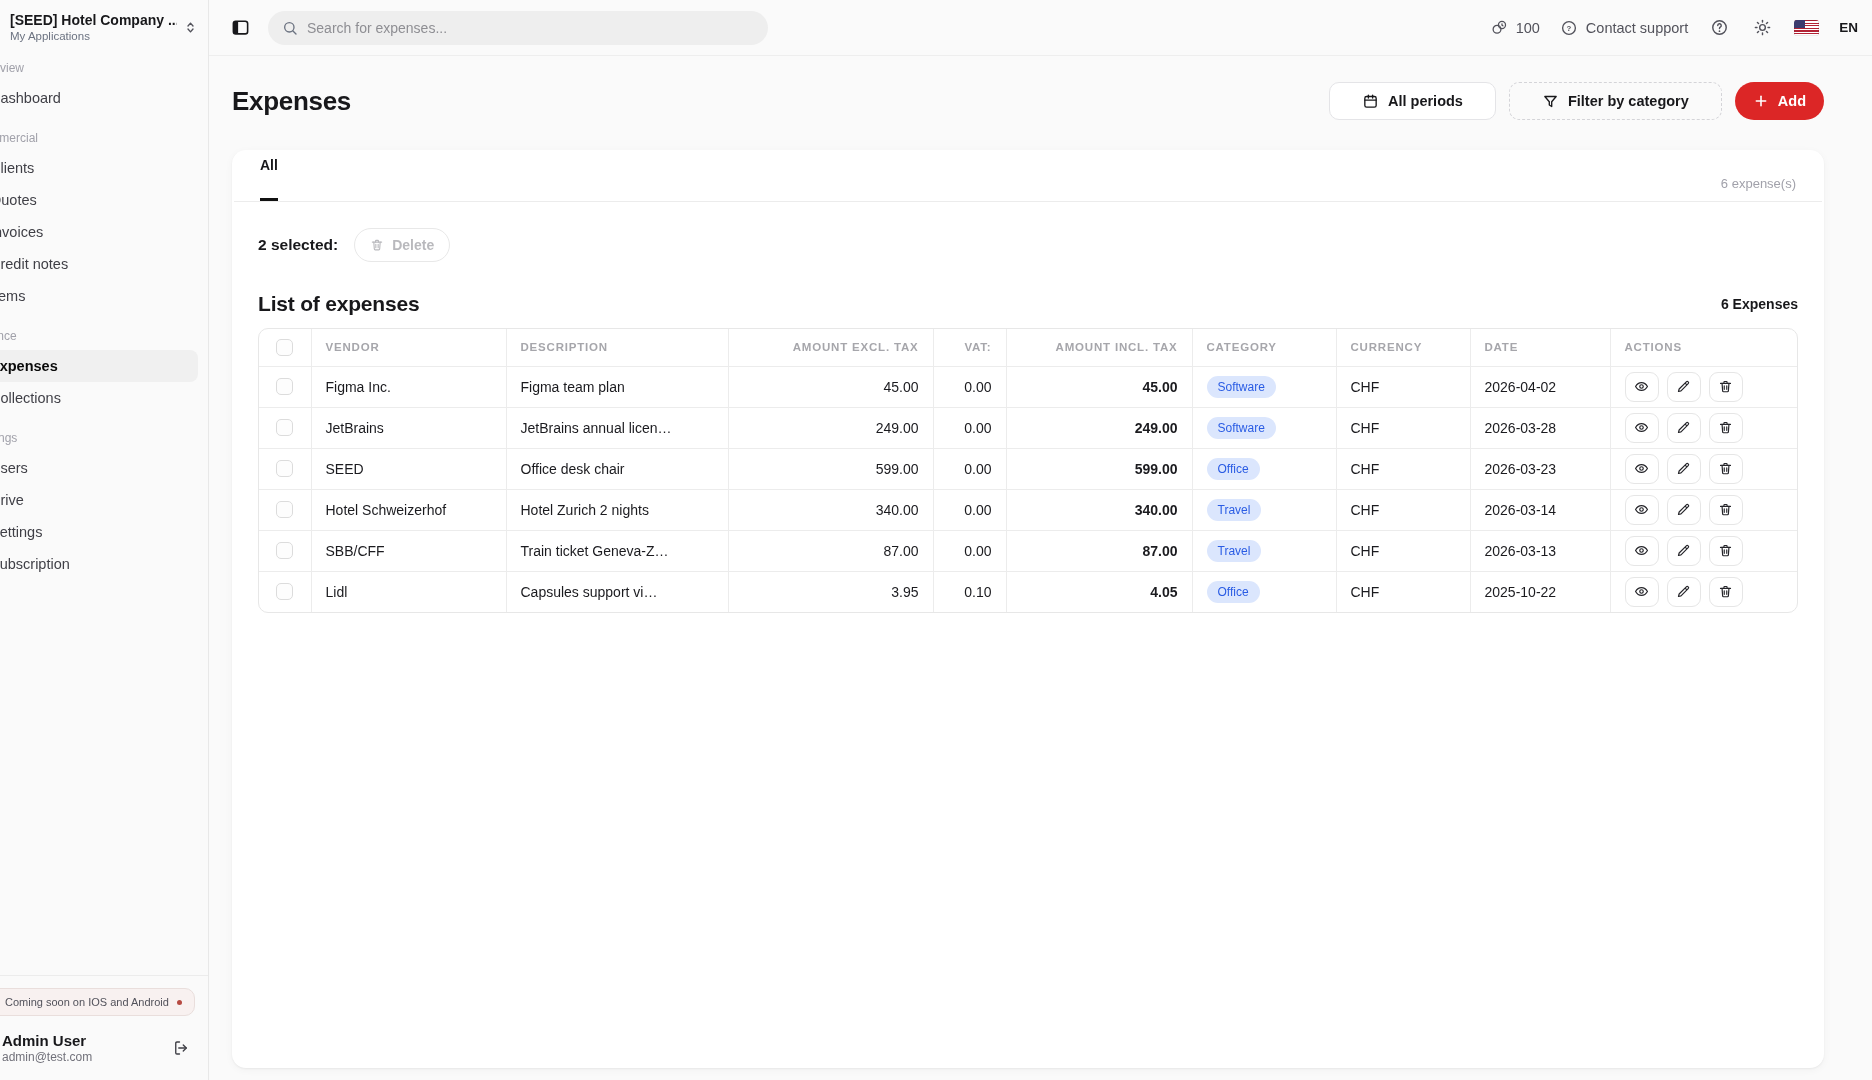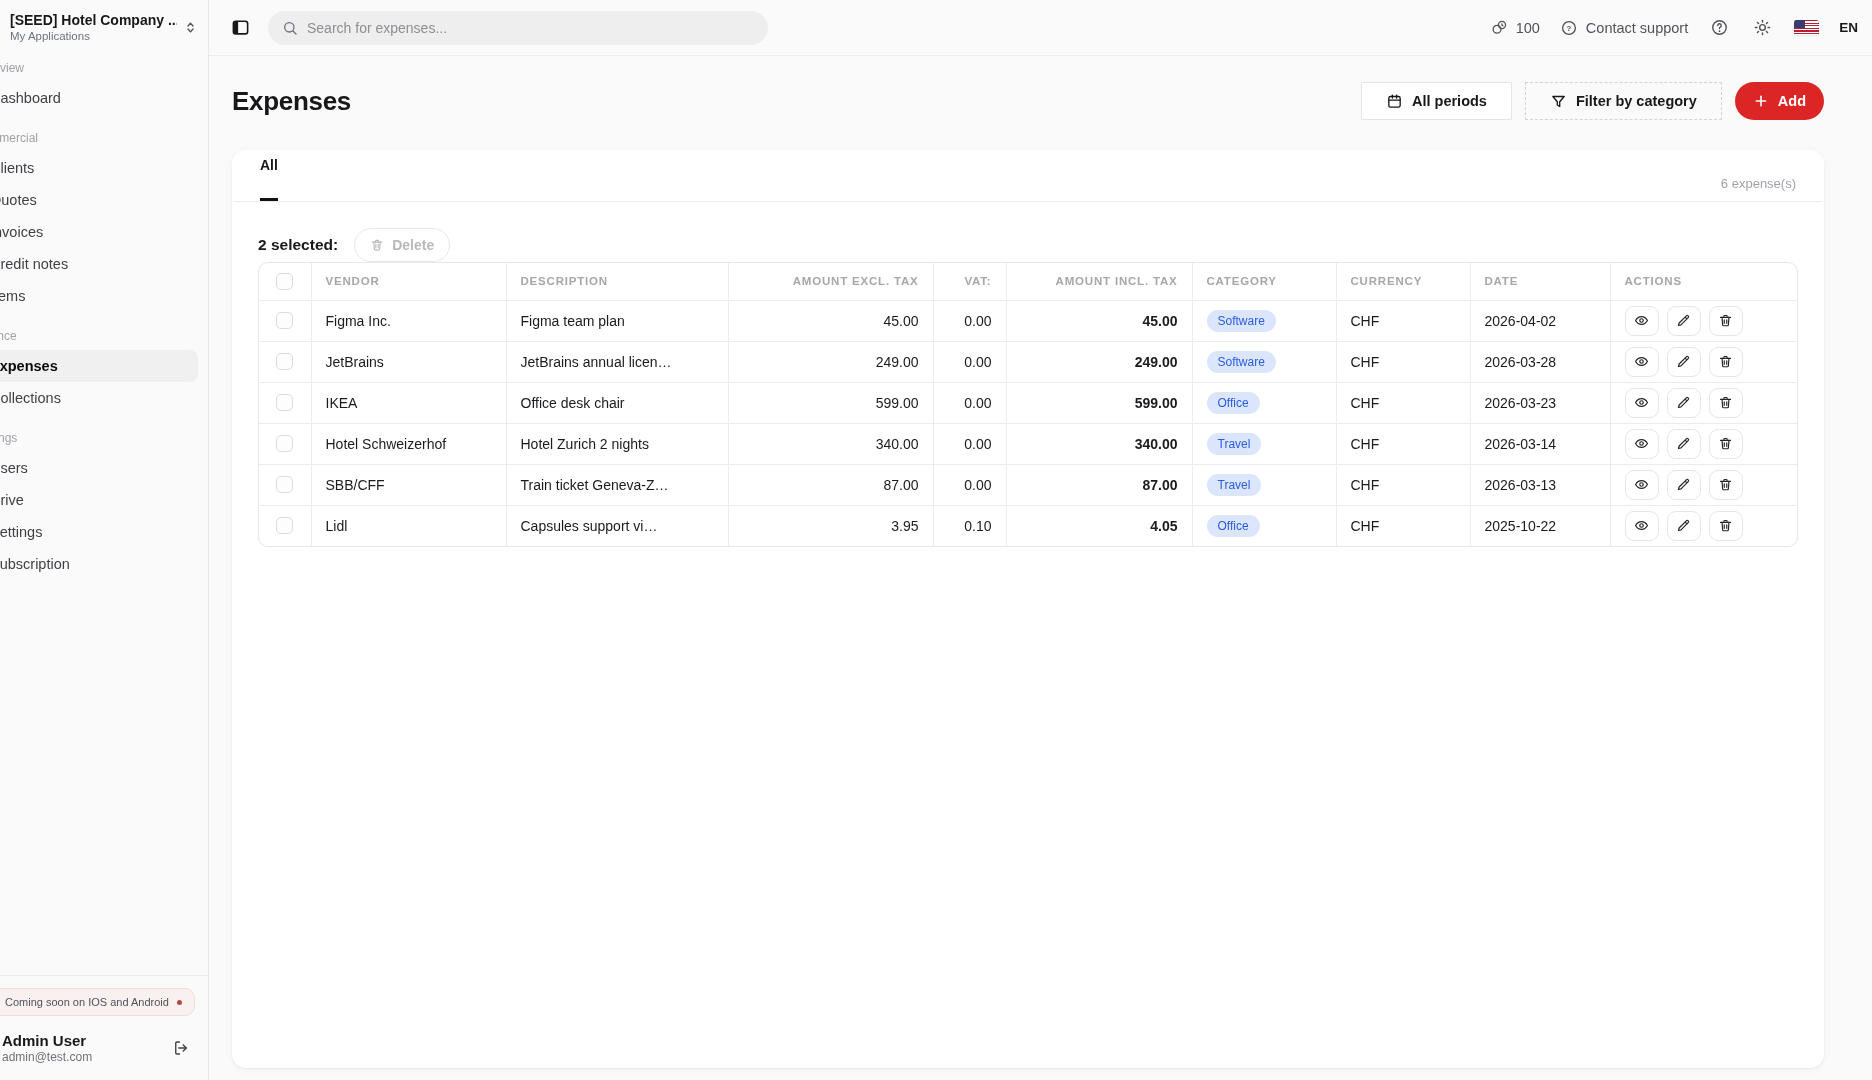--- a/index.html
+++ b/index.html
@@ -44,21 +44,21 @@
   .support { display:flex; align-items:center; gap:8px; font-size:14.5px; color:#52525b; cursor:pointer; }
   .icon-btn { background:none; border:none; color:#52525b; cursor:pointer; padding:2px; }
   .flag { width:25px; height:16px; border-radius:3px; position:relative; overflow:hidden; background:repeating-linear-gradient(180deg,#b22234 0 1.3px,#ffffff 1.3px 2.6px); box-shadow:inset 0 0 0 0.5px rgba(0,0,0,.15); cursor:pointer; }
   .flag::after { content:""; position:absolute; top:0; left:0; width:11px; height:8.5px; background:#3c3b6e; }
   .lang { font-size:13.5px; font-weight:700; cursor:pointer; }
 
   .content { flex:1; padding:26px 48px 0 23px; background:#fafafa; overflow:hidden; }
   .page-head { display:flex; align-items:center; }
   .page-title { font-size:26px; font-weight:800; letter-spacing:-0.3px; }
   .head-actions { margin-left:auto; display:flex; align-items:center; gap:13px; }
-  .btn { display:inline-flex; align-items:center; gap:9px; height:38px; padding:0 24px; font-size:14.5px; font-weight:700; font-family:inherit; border-radius:1px; cursor:pointer; color:#18181b; }
+  .btn { display:inline-flex; align-items:center; gap:9px; height:38px; padding:0 32px; font-size:14.5px; font-weight:700; font-family:inherit; border-radius:10px; cursor:pointer; color:#18181b; }
   .btn-outline { background:#ffffff; border:1px solid #e4e4e7; }
   .btn-dashed { background:transparent; border:1px dashed #d4d4d8; }
   .btn-add { background:var(--accent,#dc2626); color:#fff; border:none; border-radius:19px; padding:0 18px; }
   .btn svg { flex:none; }
 
   
   .card { margin-top:30px; background:#ffffff; border-radius:14px; box-shadow:0 1px 2px rgba(0,0,0,.05),0 2px 8px rgba(0,0,0,.04); height:918px; }
   .tabs { position:relative; height:52px; border-bottom:1px solid #ececec; margin:0 2px; }
   .tab { position:absolute; left:26px; bottom:0; padding-bottom:25px; border-bottom:3px solid #111; font-size:14px; font-weight:700; cursor:pointer; }
   .count-note { position:absolute; right:26px; bottom:10px; font-size:13px; color:#a1a1aa; }
@@ -267,20 +267,24 @@
                 <path d="M4 7h16"></path>
                 <path d="M9.5 7V5a1 1 0 0 1 1-1h3a1 1 0 0 1 1 1v2"></path>
                 <path d="M6.5 7l.9 12a1.5 1.5 0 0 0 1.5 1.4h6.2a1.5 1.5 0 0 0 1.5-1.4l.9-12"></path>
                 <line x1="10" y1="11" x2="10" y2="16.5"></line>
                 <line x1="14" y1="11" x2="14" y2="16.5"></line>
               </svg>
             <span>Delete</span>
           </button>
         </div>
 
+        <div class="list-head">
+          <span class="list-title">List of expenses</span>
+          <span class="list-count">6 Expenses</span>
+        </div>
 
         <div class="table-wrap">
           <table>
             <colgroup>
               <col style="width:52px">
                 <col style="width:195px">
                 <col style="width:222px">
                 <col style="width:205px">
                 <col style="width:73px">
                 <col style="width:186px">
@@ -382,21 +386,21 @@
                         </svg>
                       </button>
                 </div>
                   </td>
               </tr>
 
               <tr>
                 <td class="sel">
                     <div class="cb"></div>
                   </td>
-                <td>IKEA</td>
+                <td>SEED</td>
                 <td>Office desk chair</td>
                 <td class="num">599.00</td>
                 <td class="num">0.00</td>
                 <td class="num bold">599.00</td>
                 <td><span class="badge">Office</span></td>
                 <td>CHF</td>
                 <td>2026-03-23</td>
                 <td>
                     <div class="actions-cell">
                   <button class="act-btn">

